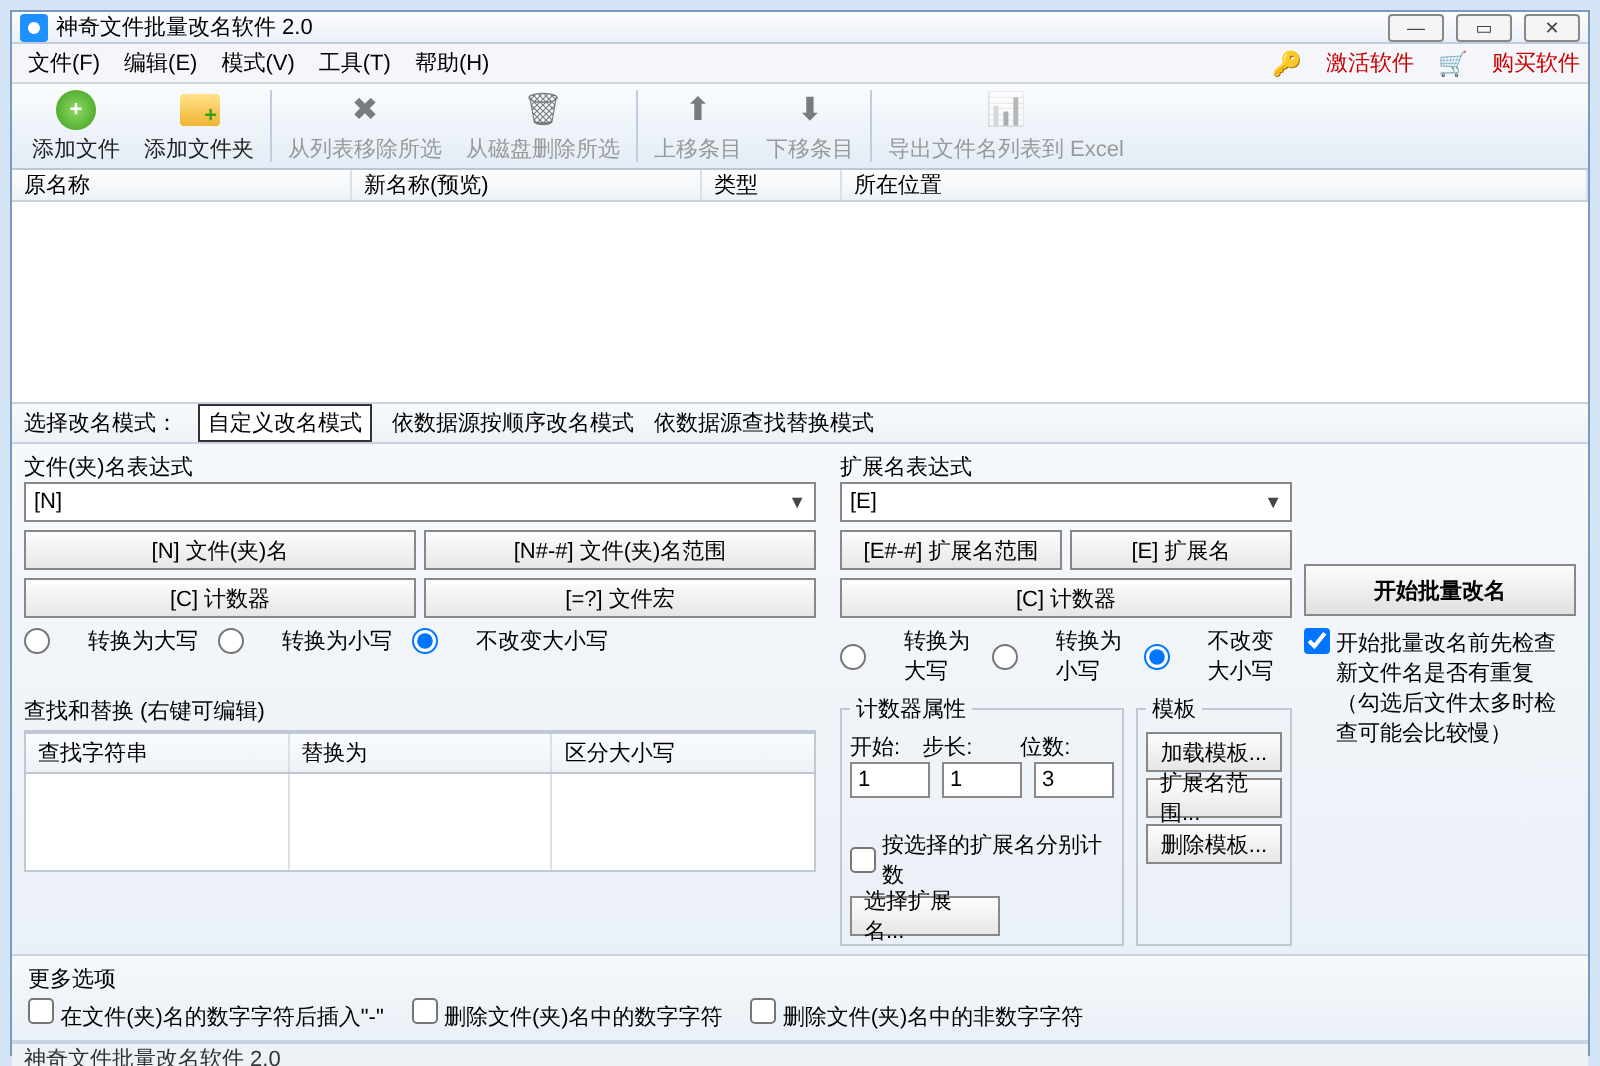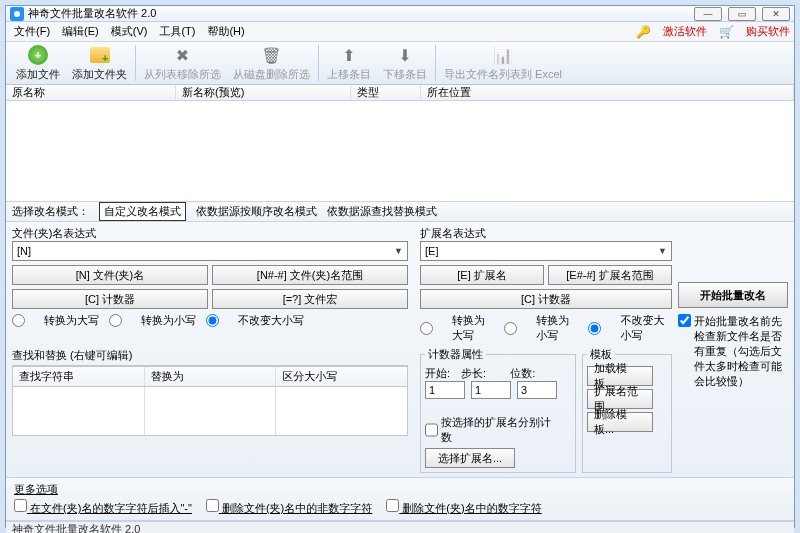--- a/index.html
+++ b/index.html
@@ -49,24 +49,24 @@
 .find-table { display:flex; border-top:1px solid #c0c8d4; }
 .find-table > div { flex:1; padding:2px 6px; border-right:1px solid #d8e0ea; background:#fff; height:48px; }
 .find-table > div:last-child { border-right:none; }
 .find-header { display:flex; background:linear-gradient(#fafcfe,#eef2f7); border-top:1px solid #c0c8d4; }
 .find-header > div { flex:1; padding:2px 6px; border-right:1px solid #d8e0ea; }
 .find-header > div:last-child { border-right:none; }
 .counter-row { display:flex; gap:6px; align-items:center; }
 .spin { width:40px; height:18px; border:1px solid #888; background:#fff; padding:0 3px; display:flex; align-items:center; }
 .bigbtn { height:26px; border:1px solid #888; background:linear-gradient(#fdfdfd,#e0e0e0); display:flex; align-items:center; justify-content:center; font-weight:bold; cursor:pointer; }
 .check-note { font-size:11px; display:flex; align-items:flex-start; gap:3px; }
-.more { padding:4px 8px; background:linear-gradient(#f6f9fc,#eaf0f7); border-bottom:1px solid #c8d2e0;text-decoration:underline; }
+.more { padding:4px 8px; background:linear-gradient(#f6f9fc,#eaf0f7); border-bottom:1px solid #c8d2e0; }
 .more-row { display:flex; gap:14px; align-items:center; margin-top:2px; }
 .status { height:18px; background:#eef2f7; border-top:1px solid #c8d2e0; padding:0 6px; display:flex; align-items:center; color:#333; }
-fieldset { border:1px solid #c0c8d4; padding:4px 18px 4px 4px; margin-top:2px; }
+fieldset { border:1px solid #c0c8d4; padding:4px 4px 4px 4px; margin-top:2px; }
 legend { font-size:11px; padding:0 3px; }
 </style>
 </head>
 <body>
 
 <div class="window">
 
   <div class="titlebar">
     <div class="icon"></div>
     <span>神奇文件批量改名软件 2.0</span>
@@ -194,22 +194,22 @@
     <div class="rightp">
       <div class="ext-col">
         <div>扩展名表达式</div>
         <div class="row">
           <div class="combo">
             <span>[E]</span>
               <span class="arrow">▼</span>
           </div>
         </div>
         <div class="row">
+          <div class="btn btn-wide">[E#-#] 扩展名范围</div>
           <div class="btn btn-wide">[E] 扩展名</div>
-          <div class="btn btn-wide">[E#-#] 扩展名范围</div>
         </div>
         <div class="row">
           <div class="btn btn-wide">[C] 计数器</div>
         </div>
         <div class="radio-row">
           <label>
               <input type="radio" name="ec" style="">
               <span>转换为大写</span>
             </label>
           <label>
@@ -238,23 +238,23 @@
                   <span>1</span>
                 </div>
               <div class="spin">
                   <span>3</span>
                 </div>
             </div>
             <label style="display:flex;gap:3px;margin-top:16px">
               <input type="checkbox" style="">
                 <span>按选择的扩展名分别计数</span>
             </label>
-            <div class="btn" style="margin-top:3px;width:90px">选择扩展名...</div>
+            <div class="btn" style="margin-top:3px;width:75px">选择扩展名...</div>
           </fieldset>
-          <fieldset style="width:90px">
+          <fieldset style="width:78px">
             <legend>模板</legend>
             <div class="btn" style="margin-bottom:3px">加载模板...</div>
             <div class="btn" style="margin-bottom:3px">扩展名范围...</div>
             <div class="btn">删除模板...</div>
           </fieldset>
         </div>
       </div>
 
       <div class="action-col">
         <div class="bigbtn">开始批量改名</div>
@@ -263,21 +263,21 @@
             <span>开始批量改名前先检查新文件名是否有重复（勾选后文件太多时检查可能会比较慢）</span>
         </label>
       </div>
     </div>
   </div>
 
   <div class="more">
     <div>更多选项</div>
     <div class="more-row">
       <label><input type="checkbox" style=""> <span>在文件(夹)名的数字字符后插入"-"</span></label>
+      <label><input type="checkbox" style=""> <span>删除文件(夹)名中的数字字符</span></label>
       <label><input type="checkbox" style=""> <span>删除文件(夹)名中的非数字字符</span></label>
-      <label><input type="checkbox" style=""> <span>删除文件(夹)名中的数字字符</span></label>
     </div>
   </div>
 
   <div class="status">
     <span>神奇文件批量改名软件 2.0</span>
   </div>
 </div>
 
 </body></html>

